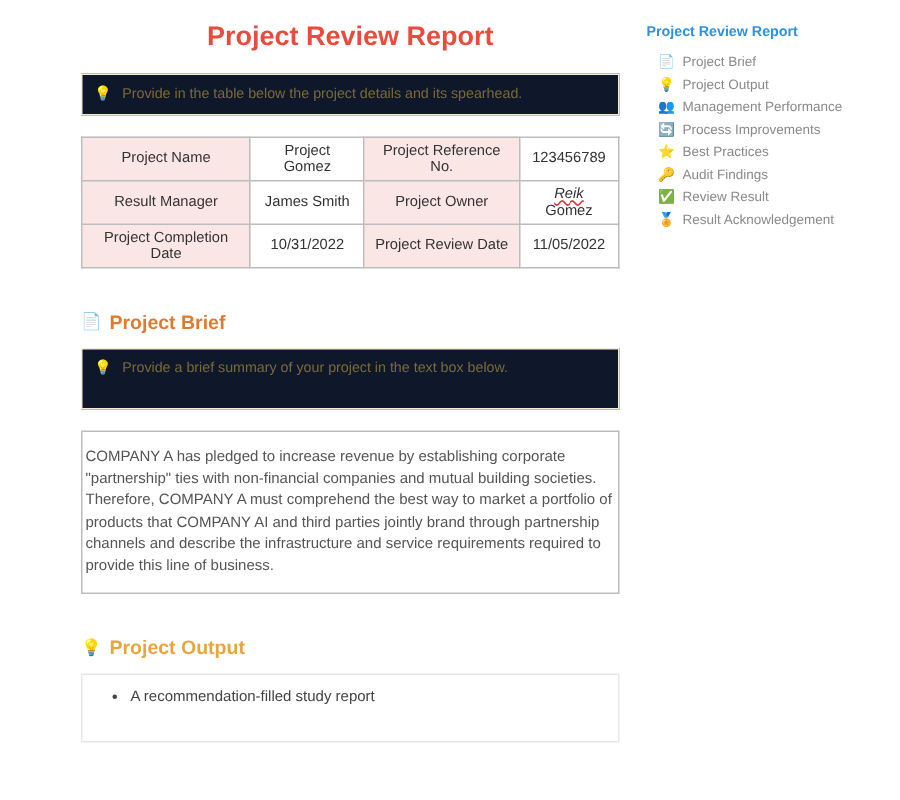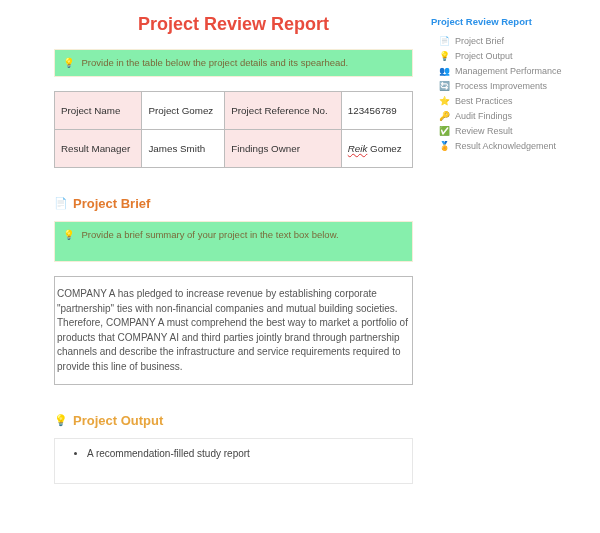--- a/index.html
+++ b/index.html
@@ -27,38 +27,39 @@
     font-size: 9px;
   }
   h1.title {
     color: #e84c3d;
     font-weight: 700;
     font-size: 18px;
     margin: 4px 0 14px 0;
     text-align: center;
   }
   .hint {
-    background: #86efac;
+    background: #0f172a;
     border: 1px solid #f5edd7;
     padding: 6px 8px;
     font-size: 9.5px;
     color: #7a6a3a;
     line-height: 1.45;
     margin-bottom: 14px;
   }
   .hint .bulb { margin-right: 4px; }
   table.detail {
     width: 100%;
     border-collapse: collapse;
     font-size: 9.8px;
     margin-bottom: 28px;
   }
   table.detail td {
     border: 1px solid #bcbcbc;
-    padding: 13px 6px;
+    padding: 3px 6px;
+    text-align: center;
   }
   td.lbl {
     background: #fbe6e6;
     text-align: left;
   }
   .wavy {
     text-decoration: underline wavy #d33;
     text-decoration-thickness: 1px;
     font-style: italic;
   }
@@ -141,22 +142,28 @@
       <tbody>
           <tr>
         <td class="lbl">Project Name</td>
         <td>Project Gomez</td>
         <td class="lbl">Project Reference No.</td>
         <td>123456789</td>
       </tr>
       <tr>
         <td class="lbl">Result Manager</td>
         <td>James Smith</td>
-        <td class="lbl">Findings Owner</td>
+        <td class="lbl">Project Owner</td>
         <td><span class="wavy">Reik</span><span> Gomez</span></td>
+      </tr>
+      <tr>
+        <td class="lbl">Project Completion Date</td>
+        <td>10/31/2022</td>
+        <td class="lbl">Project Review Date</td>
+        <td>11/05/2022</td>
       </tr>
     </tbody>
       </table>
 
     <h2 class="section brief">
       <span class="icon-box">📄</span>
       <span>Project Brief</span>
     </h2>
     <div class="hint">
       <span class="bulb">💡</span>

